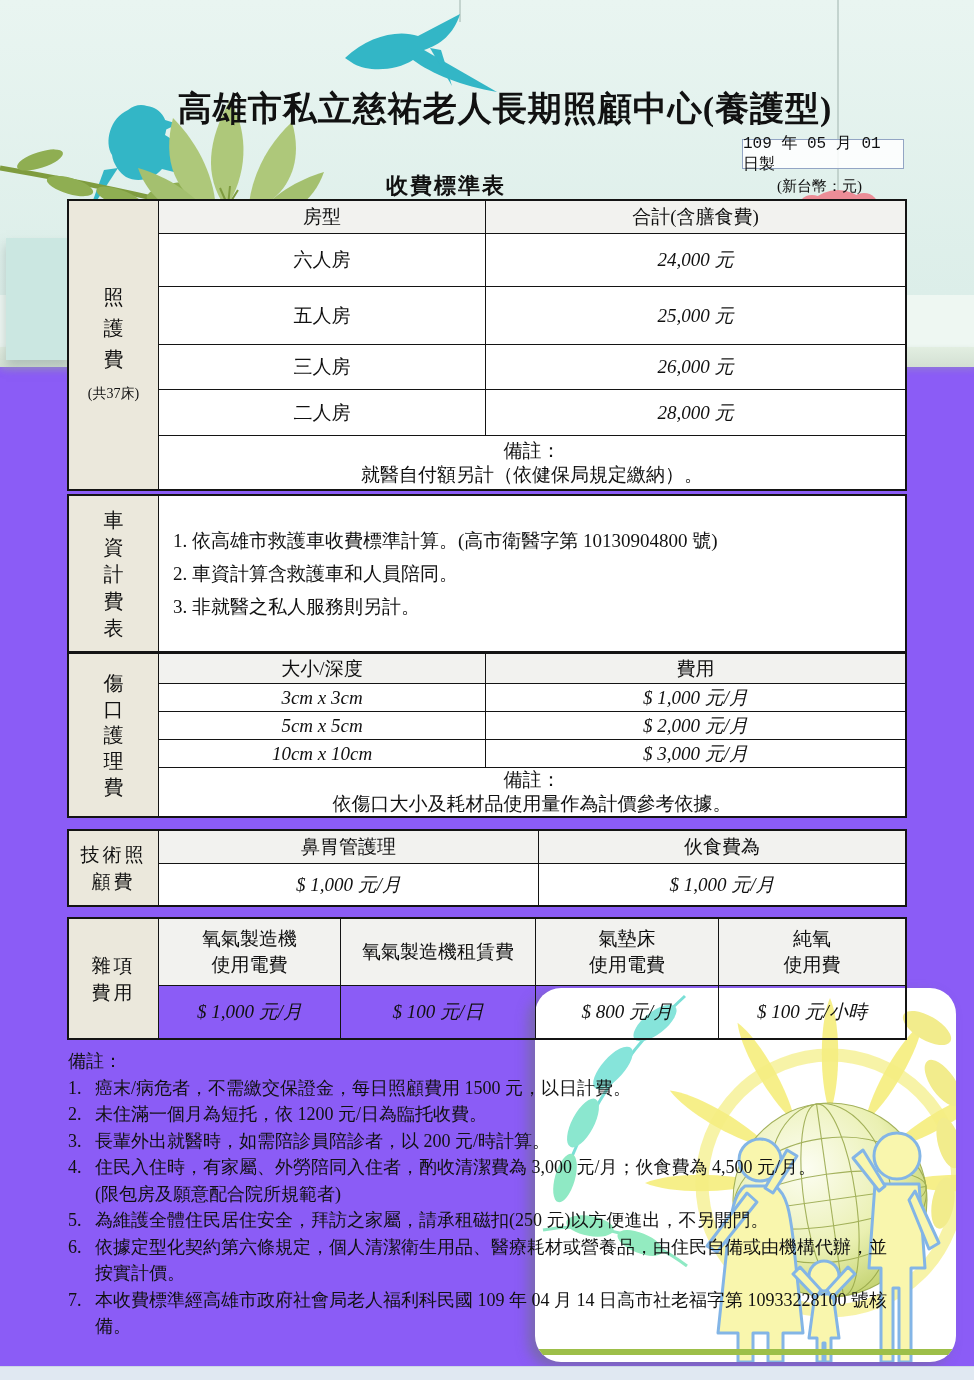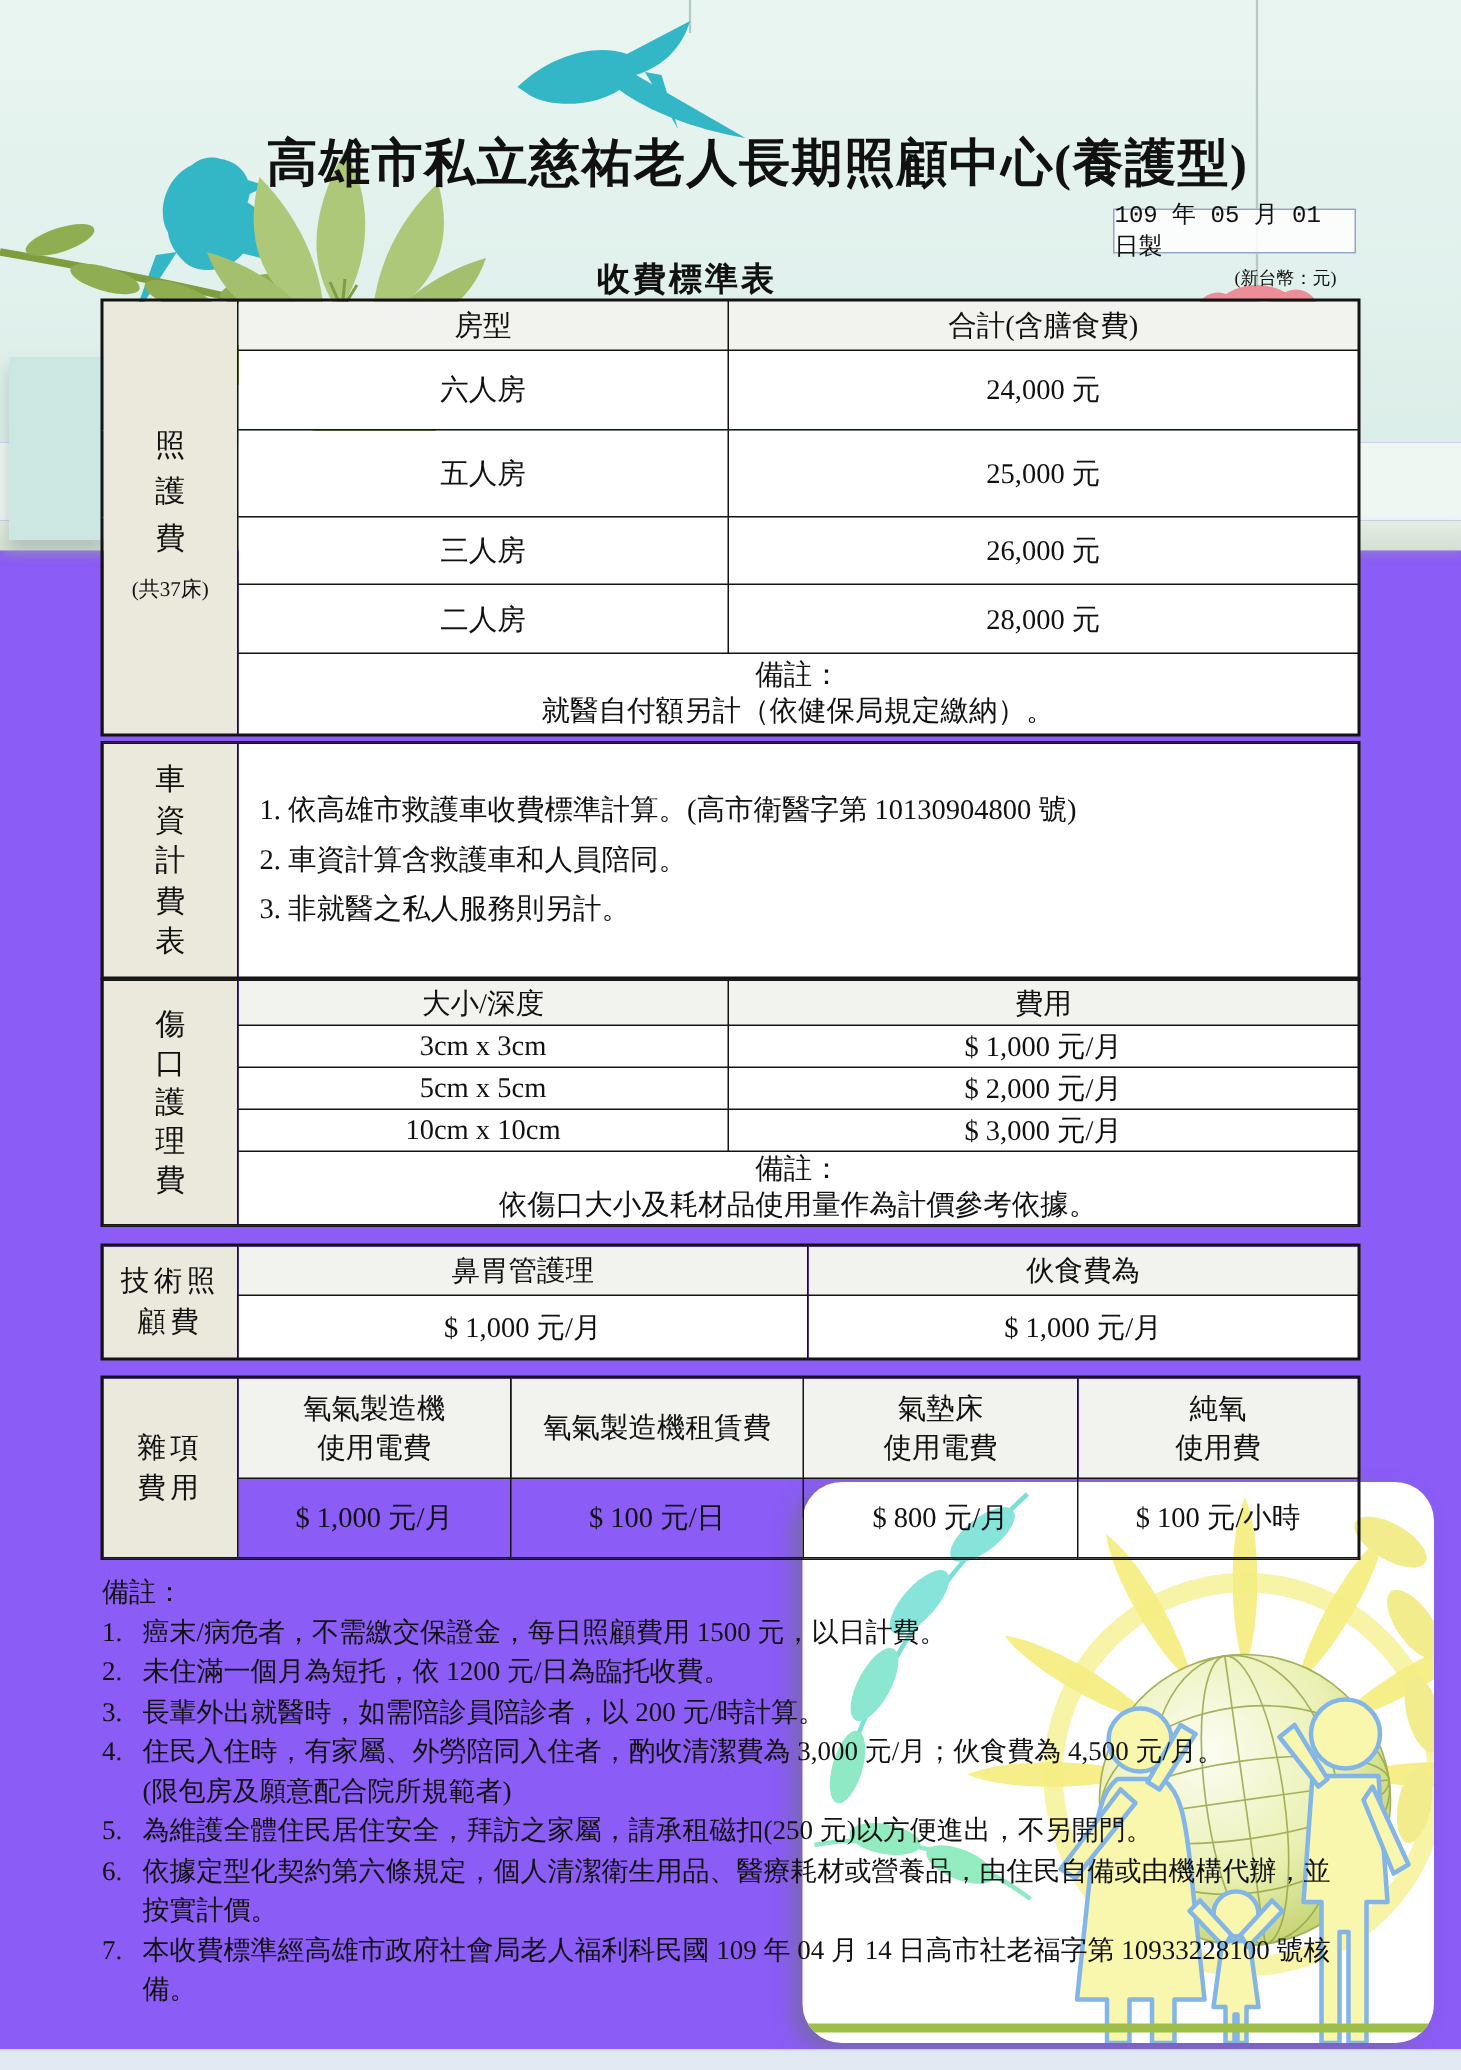--- a/index.html
+++ b/index.html
@@ -18,35 +18,35 @@
                 border-top:1px solid #ccd7e5;z-index:4;}
 
   .deco-top{position:absolute;left:0;top:0;width:974px;height:390px;z-index:1;pointer-events:none;}
 
   
   .title{position:absolute;left:90px;top:86px;width:830px;text-align:center;
          font-size:34px;font-weight:bold;letter-spacing:1px;z-index:3;}
   .datebox{position:absolute;left:742px;top:139px;width:160px;height:28px;border:1px solid #93a5c4;
            background:rgba(255,255,255,.85);display:flex;align-items:center;justify-content:center;
            font-size:16px;z-index:3;font-family:Liberation Mono, monospace;}
-  .subtitle{position:absolute;left:68px;top:171px;width:780px;text-align:center;
+  .subtitle{position:absolute;left:56px;top:171px;width:780px;text-align:center;
             font-size:22px;font-weight:bold;letter-spacing:2px;z-index:3;}
-  .currency{position:absolute;left:689px;top:177px;width:202px;text-align:right;font-size:12px;z-index:3;}
+  .currency{position:absolute;left:660px;top:177px;width:202px;text-align:right;font-size:15px;z-index:3;}
 
   
   table.fee{border-collapse:collapse;position:absolute;z-index:3;table-layout:fixed;}
   table.fee td{border:1.6px solid #141414;font-size:19px;text-align:center;vertical-align:middle;
                padding:0;overflow:hidden;}
   table.fee{border:1px solid #141414;outline:1.5px solid #141414;}
   td.lbl{background:#ebe8dc;}
   td.hdr{background:#f2f2ef;}
   td.body{background:#ffffff;}
   td.clear{background:transparent;}
   td.notecell{background:#ffffff;text-align:left;font-size:18px;padding:5px 10px;line-height:24px;}
-  .money{font-size:20px;}
+  .money{font-size:20px;font-style:italic;}
   .vchars{display:flex;flex-direction:column;align-items:center;justify-content:center;gap:11px;
           font-size:20px;line-height:20px;}
   .vsub{font-size:14px;margin-top:4px;letter-spacing:0;}
   .twoline{line-height:27px;font-size:19px;letter-spacing:3px;}
   .listcell{text-align:left !important;padding:28px 14px !important;font-size:19px;line-height:33px;
             background:#fff;}
 
   
   .footnotes{position:absolute;left:68px;top:1048px;width:848px;font-size:18px;line-height:26.5px;z-index:3;}
   .fn-title{font-weight:normal;}

